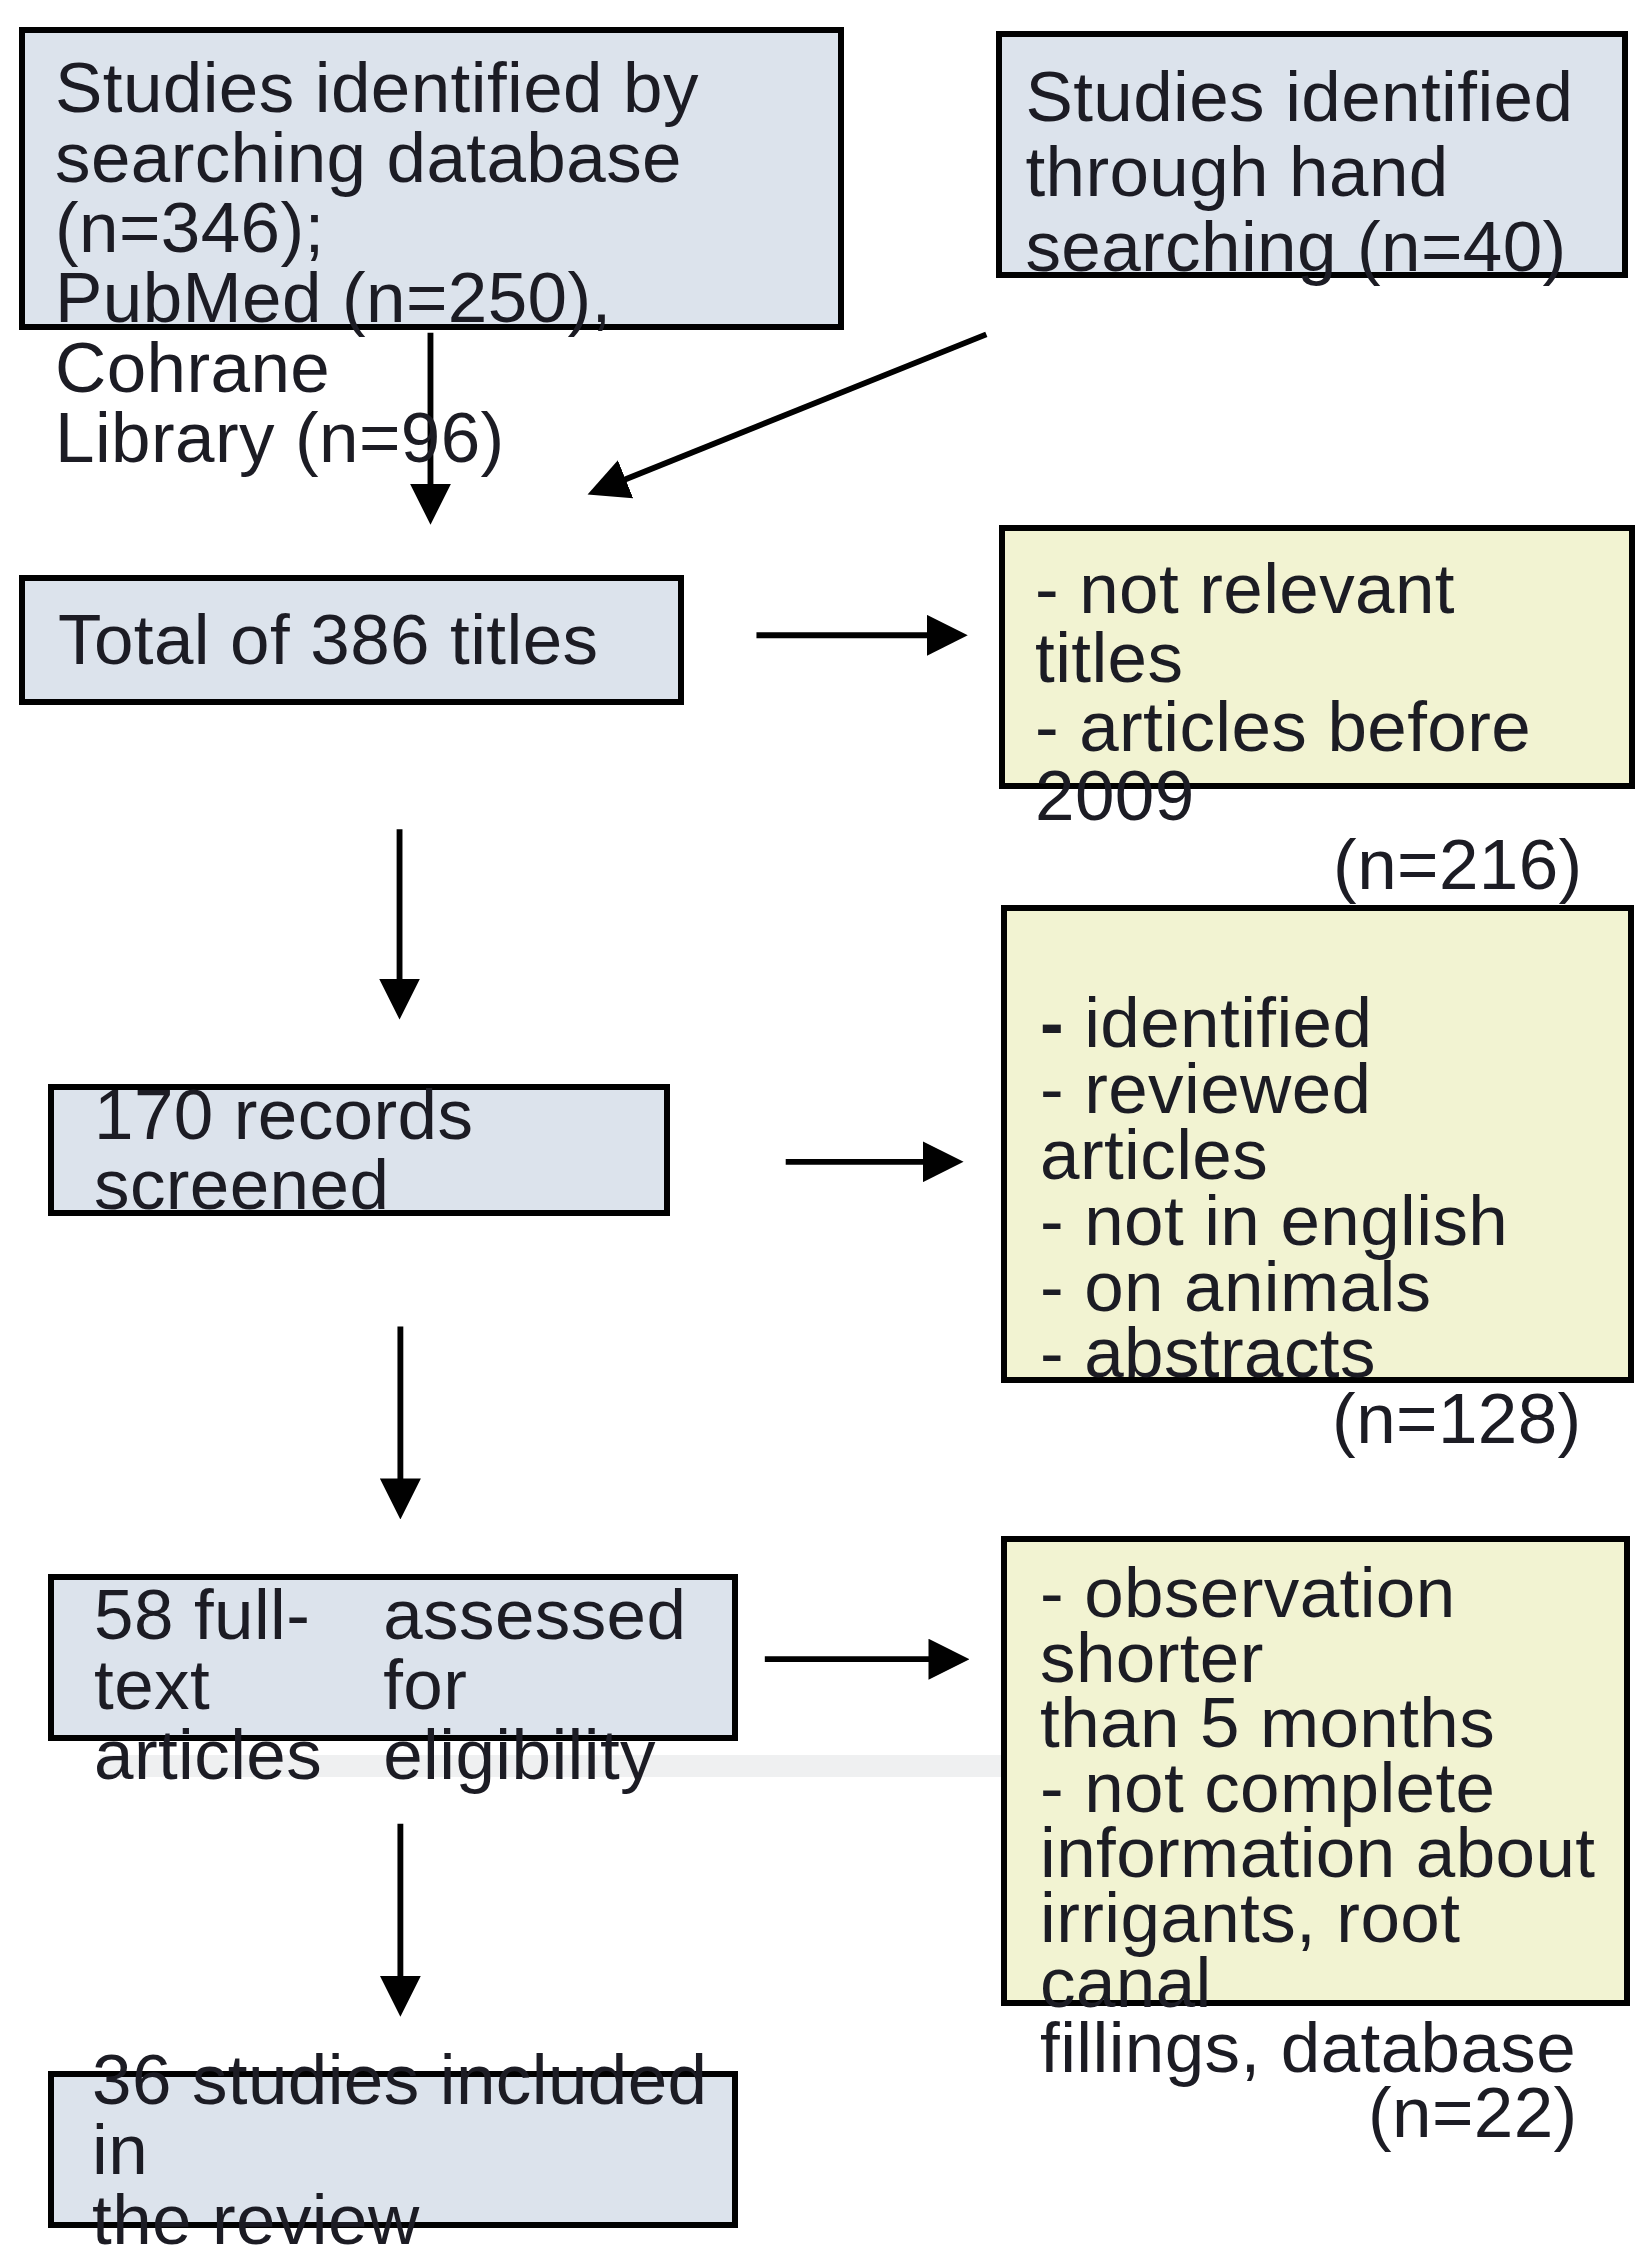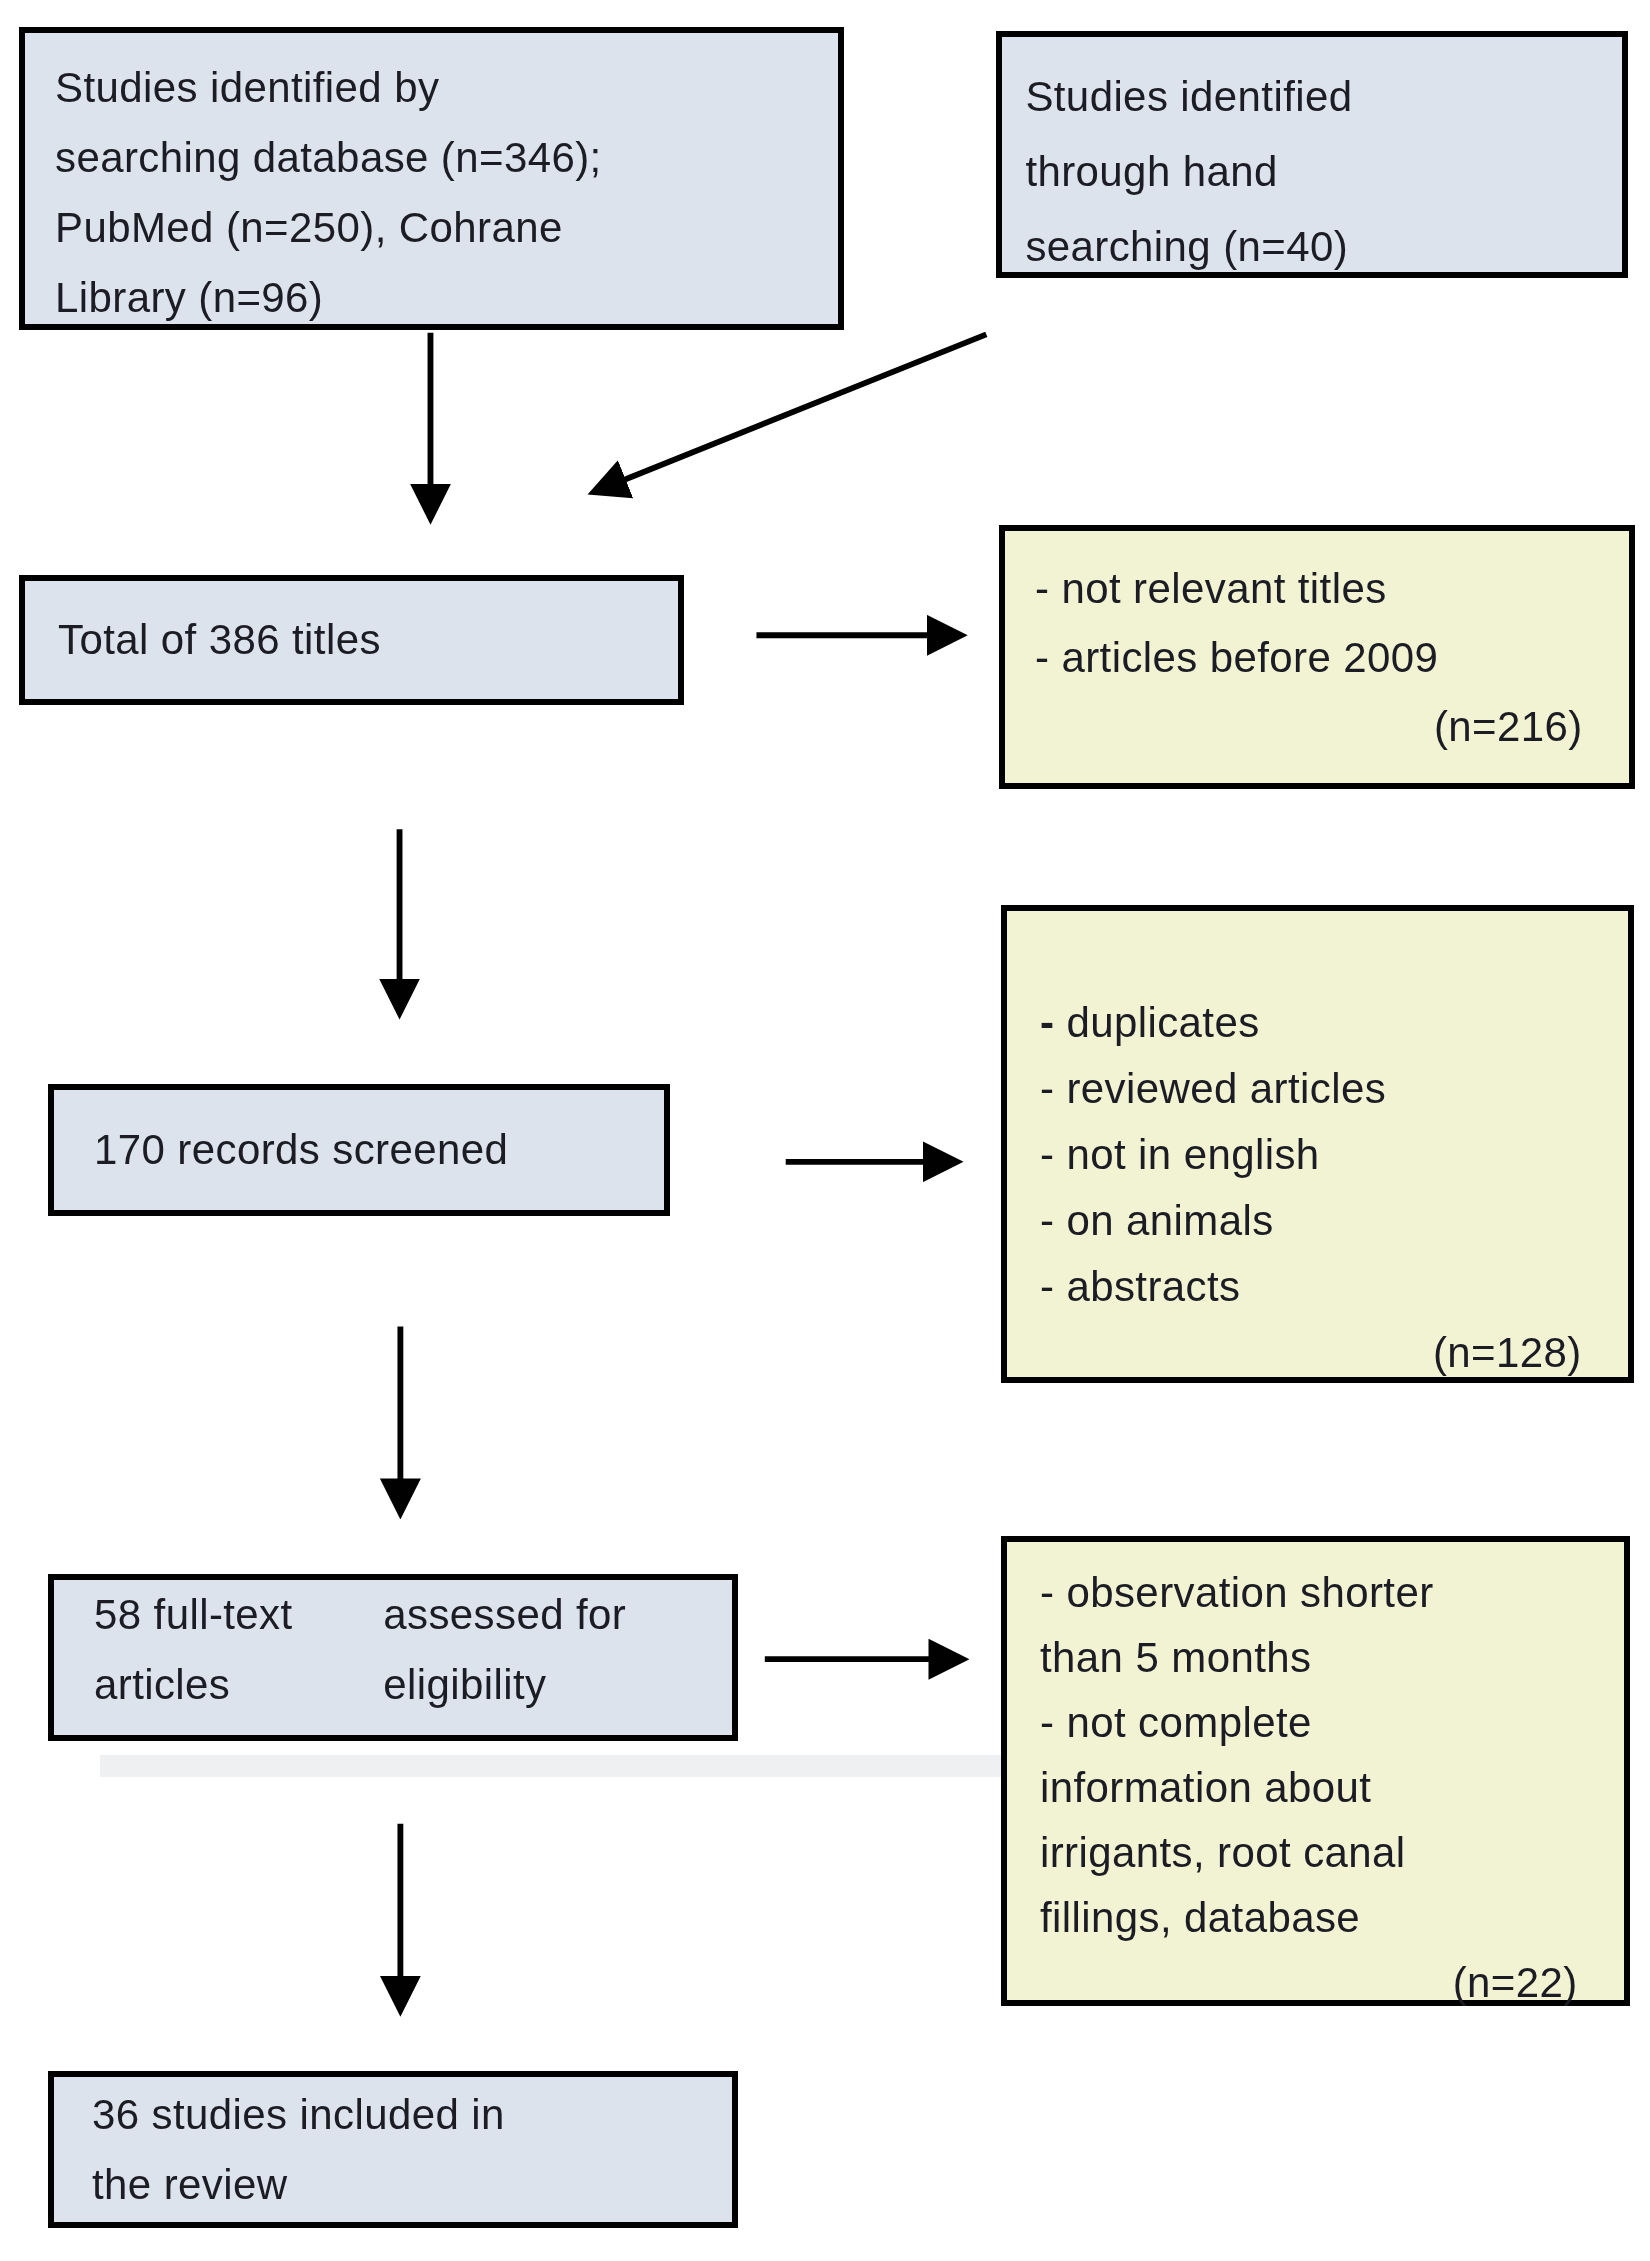--- a/index.html
+++ b/index.html
@@ -10,21 +10,21 @@
     height: 2261px;
     background: var(--page-bg, #ffffff);
     font-family: "Liberation Sans", "DejaVu Sans", sans-serif;
     color: var(--text, #1c1c24);
     overflow: hidden;
   }
   .box {
     position: absolute;
     box-sizing: border-box;
     border: 6.7px solid var(--border, #010101);
-    font-size: 42px;
+    font-size: 71px;
     letter-spacing: 0.4px;
     line-height: 70px;
   }
   .blue   { background: var(--box-blue, #dce3ec); }
   .yellow { background: var(--box-yellow, #f2f3d2); }
 
   
   #box-database { left: 19px;  top: 27px;   width: 825px; height: 303px; padding: 20px 16.7px 0 30px; }
   #box-hand     { left: 996px; top: 31px;  width: 632px; height: 247px; padding: 22px 16.7px 0 23.4px; line-height: 75px; }
   #box-total    { left: 19px;  top: 575px;  width: 665px; height: 130px; display: flex; align-items: center; padding-left: 33px; }
@@ -103,21 +103,21 @@
     <div>the review</div>
   </div>
 
   <div class="box yellow" id="box-excl-titles">
     <div>- not relevant titles</div>
     <div>- articles before 2009</div>
     <div class="count">(n=216)</div>
   </div>
 
   <div class="box yellow" id="box-excl-screening">
-    <div class="dash-bold">- duplicates</div>
+    <div class="dash-bold">- identified</div>
     <div>- reviewed articles</div>
     <div>- not in english</div>
     <div>- on animals</div>
     <div>- abstracts</div>
     <div class="count">(n=128)</div>
   </div>
 
   <div class="box yellow" id="box-excl-eligibility">
     <div>- observation shorter</div>
     <div>than 5 months</div>

